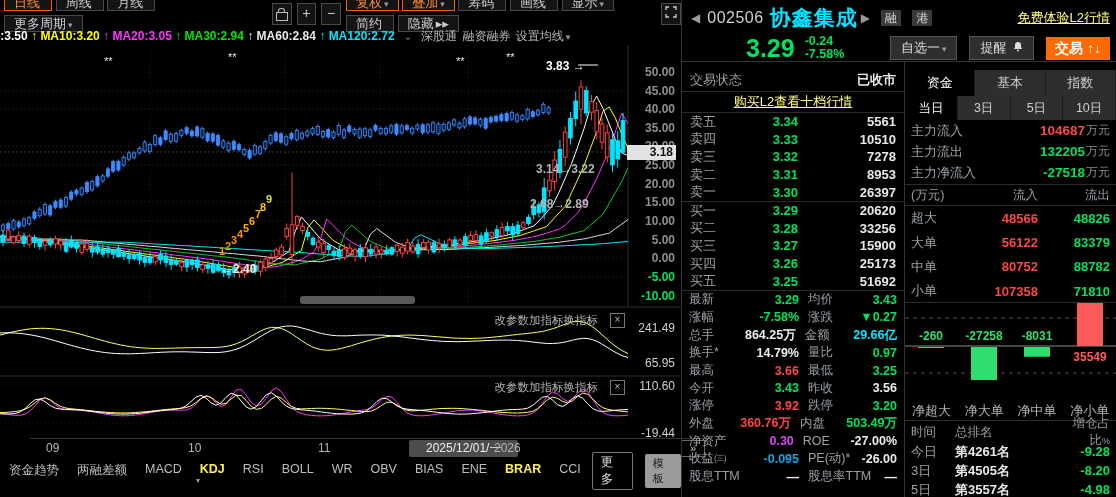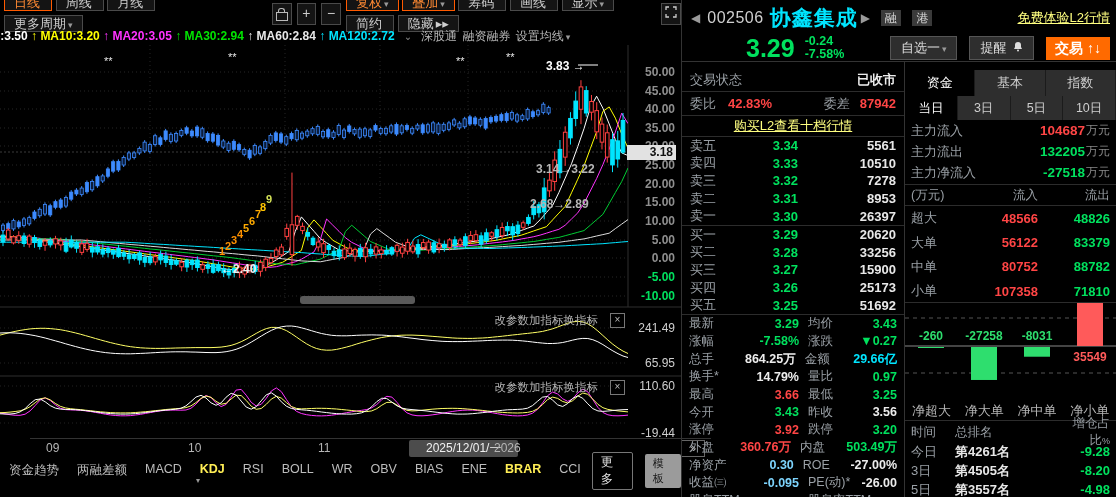--- a/index.html
+++ b/index.html
@@ -835,26 +835,20 @@
       <span id="tradebtn"><span>交易</span> <span>↑↓</span></span>
     </div>
   </div>
 
   <div id="mid">
     <div style="height:6px;"></div>
     <div class="qrow" id="statusrow">
       <span class="qlabel">交易状态</span>
       <span class="qval" style="color:#ececec;">已收市</span>
     </div>
-    <div class="qrow" id="weibirow">
-      <span class="qlabel">委比</span>
-      <span class="qval" style="margin-left:12px;color:#ff4545;">42.83%</span>
-      <span class="qlabel" style="margin-left:auto;">委差</span>
-      <span style="font-weight:bold;color:#ff4545;margin-left:10px;">87942</span>
-    </div>
     <div id="l2row">
       <span>购买L2查看十档行情</span>
     </div>
     <div id="asks">
       <span>
         <div class="lvl">
           <span class="n">卖五</span>
             <span class="p">3.34</span>
             <span class="v">5561</span>
         </div>
@@ -970,28 +964,28 @@
       
         <div class="srow">
           <span class="sl">外盘</span>
             <span class="sv" style="color: rgb(255, 69, 69);">360.76万</span>
           <span class="sl2">内盘</span>
             <span class="sv2" style="color: rgb(0, 225, 94);">503.49万</span>
         </div>
       
         <div class="srow">
           <span class="sl">净资产</span>
-            <span class="sv" style="color: #7dd3fc;">0.30</span>
+            <span class="sv" style="color: #d946ef;">0.30</span>
           <span class="sl2">ROE</span>
             <span class="sv2" style="color: rgb(236, 236, 236);">-27.00%</span>
         </div>
       
         <div class="srow">
           <span class="sl">收益㈢</span>
-            <span class="sv" style="color: #7dd3fc;">-0.095</span>
+            <span class="sv" style="color: #0ea5e9;">-0.095</span>
           <span class="sl2">PE(动)*</span>
             <span class="sv2" style="color: rgb(236, 236, 236);">-26.00</span>
         </div>
       
         <div class="srow">
           <span class="sl">股息TTM</span>
             <span class="sv" style="color: rgb(236, 236, 236);">—</span>
           <span class="sl2">股息率TTM</span>
             <span class="sv2" style="color: rgb(236, 236, 236);">—</span>
         </div>

